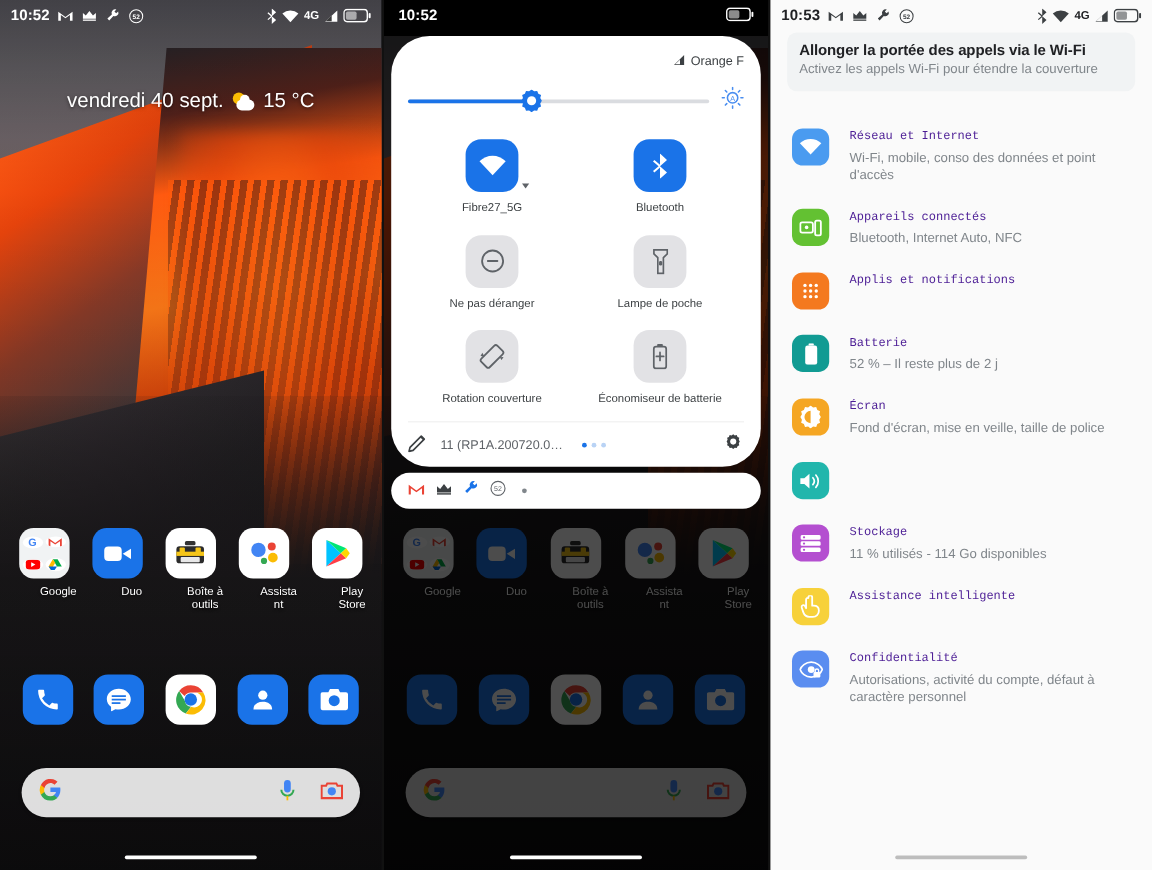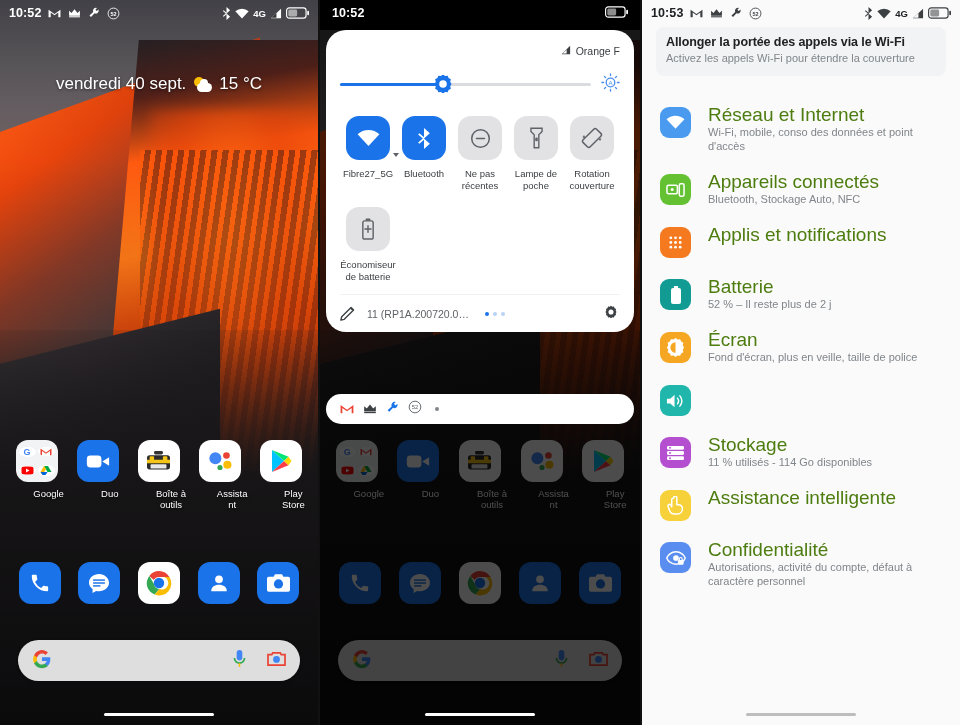--- a/index.html
+++ b/index.html
@@ -100,30 +100,30 @@
     background:rgba(240,240,240,.92); display:flex; align-items:center; padding:0 14px; z-index:15;
     box-shadow:0 1px 3px rgba(0,0,0,.3);
   }
   .searchbar .sp { flex:1; }
   .gesturebar { position:absolute; bottom:9px; left:50%; transform:translateX(-50%); width:110px; height:3.5px; border-radius:2px; background:#fff; z-index:25; }
   .gesturebar.dark { background:#bdbdbd; }
 
   
   .qs-statusbar { position:absolute; left:0; right:0; top:0; height:26px; display:flex; align-items:center; padding:0 12px; color:#fff; font-size:12.5px; font-weight:bold; z-index:30; }
   .qs-card {
-    position:absolute; left:6px; right:6px; top:30px; background:#fff; border-radius:20px; z-index:28;
+    position:absolute; left:6px; right:6px; top:30px; background:#fff; border-radius:32px; z-index:28;
     padding:10px 14px 8px 14px;
   }
   .qs-carrier { display:flex; align-items:center; justify-content:flex-end; gap:5px; font-size:10.5px; color:#3c4043; height:22px; }
   .qs-slider { display:flex; align-items:center; gap:10px; height:36px; margin-top:4px; }
   .track { position:relative; flex:1; height:3px; background:#dadce0; border-radius:2px; }
   .track .fill { position:absolute; left:0; top:0; height:3px; width:41%; background:#1a73e8; border-radius:2px; }
   .knob { position:absolute; left:41%; top:50%; transform:translate(-50%,-50%); width:19px; height:19px; }
 
-  .tilegrid { display:grid; grid-template-columns:repeat(5,1fr); row-gap:16px; margin-top:14px; }
+  .tilegrid { display:grid; grid-template-columns:repeat(2,1fr); row-gap:16px; margin-top:14px; }
   .tile { display:flex; flex-direction:column; align-items:center; }
   .tilebtn { width:44px; height:44px; border-radius:13px; display:flex; align-items:center; justify-content:center; position:relative; }
   .tilebtn.on { background:#1a73e8; }
   .tilebtn.off { background:#e2e2e5; }
   .tilelabel { margin-top:8px; font-size:9.5px; line-height:11.5px; color:#3c4043; text-align:center; }
   .caret { position:absolute; right:-9px; bottom:3px; width:0; height:0; border-left:3.5px solid transparent; border-right:3.5px solid transparent; border-top:4.5px solid #5f6368; }
 
   .qs-footer { display:flex; align-items:center; gap:10px; margin-top:12px; padding-top:9px; border-top:1px solid #f1f1f1; height:30px; }
   .qs-build { font-size:10.5px; color:#5f6368; }
   .dots { display:flex; gap:4px; align-items:center; margin-left:6px; }
@@ -139,21 +139,21 @@
   
   .p3-statusbar { position:absolute; left:0; right:0; top:0; height:26px; display:flex; align-items:center; padding:0 9px; color:#202124; font-size:12.5px; font-weight:bold; z-index:20; }
   .suggestion { position:absolute; left:14px; right:14px; top:27px; background:#f1f3f4; border-radius:8px; padding:8px 10px 12px 10px; }
   .sg-title { font-size:12.5px; color:#202124; font-weight:bold; letter-spacing:-.1px; }
   .sg-sub { font-size:11px; color:#80868b; margin-top:3px; }
 
   .settings-list { position:absolute; left:0; right:0; top:96px; bottom:0; }
   .srow { display:flex; align-items:flex-start; padding:10px 16px 10px 18px; gap:17px; }
   .sicon { width:31px; height:31px; border-radius:9px; flex:0 0 31px; display:flex; align-items:center; justify-content:center; margin-top:1px; }
   .stext { padding-top:1px; }
-  .stitle { font-size:19px; color:#4d7c0f; line-height:16px; }
+  .stitle { font-size:10px; color:#4c1d95; line-height:16px;font-family:Liberation Mono, monospace; }
   .ssub { font-size:11px; color:#80868b; line-height:14px; margin-top:2px; max-width:238px; }
 </style>
 </head>
 <body>
 
 <div class="stage">
 
   <div class="panel p1">
     <div class="wallpaper">
       <div class="wp-sky"></div>
@@ -570,21 +570,21 @@
           </div>
           <div class="tilelabel">Bluetooth</div>
         </div>
         <div class="tile">
           <div class="tilebtn off">
             <svg width="21" height="21" viewBox="0 0 22 22">
                 <circle cx="11" cy="11" r="9.2" fill="none" stroke="#5f6368" stroke-width="1.6"></circle>
                 <rect x="6" y="10.2" width="10" height="1.7" rx=".8" fill="#5f6368"></rect>
               </svg>
           </div>
-          <div class="tilelabel">Ne pas récentes</div>
+          <div class="tilelabel">Ne pas déranger</div>
         </div>
         <div class="tile">
           <div class="tilebtn off">
             <svg width="13" height="22" viewBox="0 0 14 23">
                 <path d="M1 1h12v3.5L9.5 8v14h-5V8L1 4.5z" fill="none" stroke="#5f6368" stroke-width="1.5"></path>
                 <rect x="5.6" y="11" width="2.8" height="4" rx="1.2" fill="#5f6368"></rect>
               </svg>
           </div>
           <div class="tilelabel">Lampe de poche</div>
         </div>
@@ -732,21 +732,21 @@
       <div class="srow">
         <div class="sicon" style="background:#63c132">
           <svg width="19" height="16" viewBox="0 0 20 16">
               <rect x="1" y="3" width="11" height="9" rx="1.6" fill="none" stroke="#fff" stroke-width="1.6"></rect>
               <rect x="14" y="1.5" width="5" height="13" rx="1.4" fill="none" stroke="#fff" stroke-width="1.6"></rect>
               <circle cx="6.5" cy="7.5" r="1.6" fill="#fff"></circle>
             </svg>
         </div>
         <div class="stext">
           <div class="stitle">Appareils connectés</div>
-          <div class="ssub">Bluetooth, Stockage Auto, NFC</div>
+          <div class="ssub">Bluetooth, Internet Auto, NFC</div>
         </div>
       </div>
 
       <div class="srow">
         <div class="sicon" style="background:#f4791f">
           <svg width="15" height="15" viewBox="0 0 16 16">
               <g fill="#fff">
                 <circle cx="3" cy="3" r="1.5"></circle>
                 <circle cx="8" cy="3" r="1.5"></circle>
                 <circle cx="13" cy="3" r="1.5"></circle>
@@ -779,21 +779,21 @@
 
       <div class="srow">
         <div class="sicon" style="background:#f5a623">
           <svg width="19" height="19" viewBox="0 0 20 20">
               <path d="M10 0l2.2 1.6 2.7-.3 1 2.5 2.4 1.2-.7 2.6L19 10l-1.4 2.4.7 2.6-2.4 1.2-1 2.5-2.7-.3L10 20l-2.2-1.6-2.7.3-1-2.5L1.7 15l.7-2.6L1 10l1.4-2.4-.7-2.6 2.4-1.2 1-2.5 2.7.3z" fill="#fff"></path>
               <path d="M10 4.6a5.4 5.4 0 0 0 0 10.8z" fill="#f5a623"></path>
             </svg>
         </div>
         <div class="stext">
           <div class="stitle">Écran</div>
-          <div class="ssub">Fond d'écran, plus en veille, taille de police</div>
+          <div class="ssub">Fond d'écran, mise en veille, taille de police</div>
         </div>
       </div>
 
       <div class="srow">
         <div class="sicon" style="background:#21b6ac">
           <svg width="19" height="16" viewBox="0 0 20 16">
               <path d="M1 5.5h3.5L9 1.5v13L4.5 10.5H1z" fill="#fff"></path>
               <path d="M12 5a4.6 4.6 0 0 1 0 6M14.6 2.6a8 8 0 0 1 0 10.8" fill="none" stroke="#fff" stroke-width="1.5" stroke-linecap="round"></path>
             </svg>
         </div>

